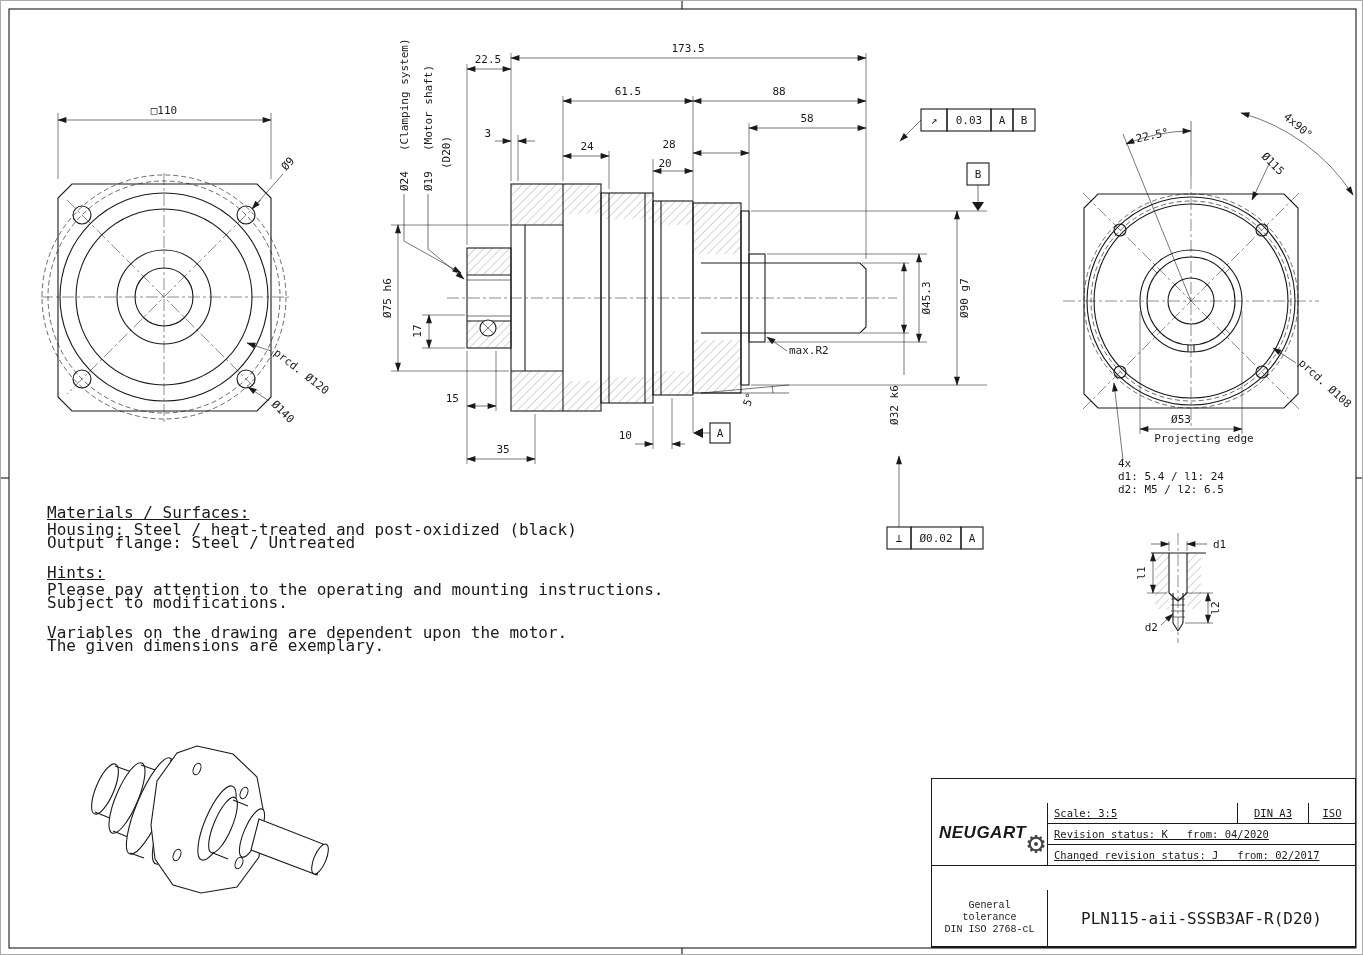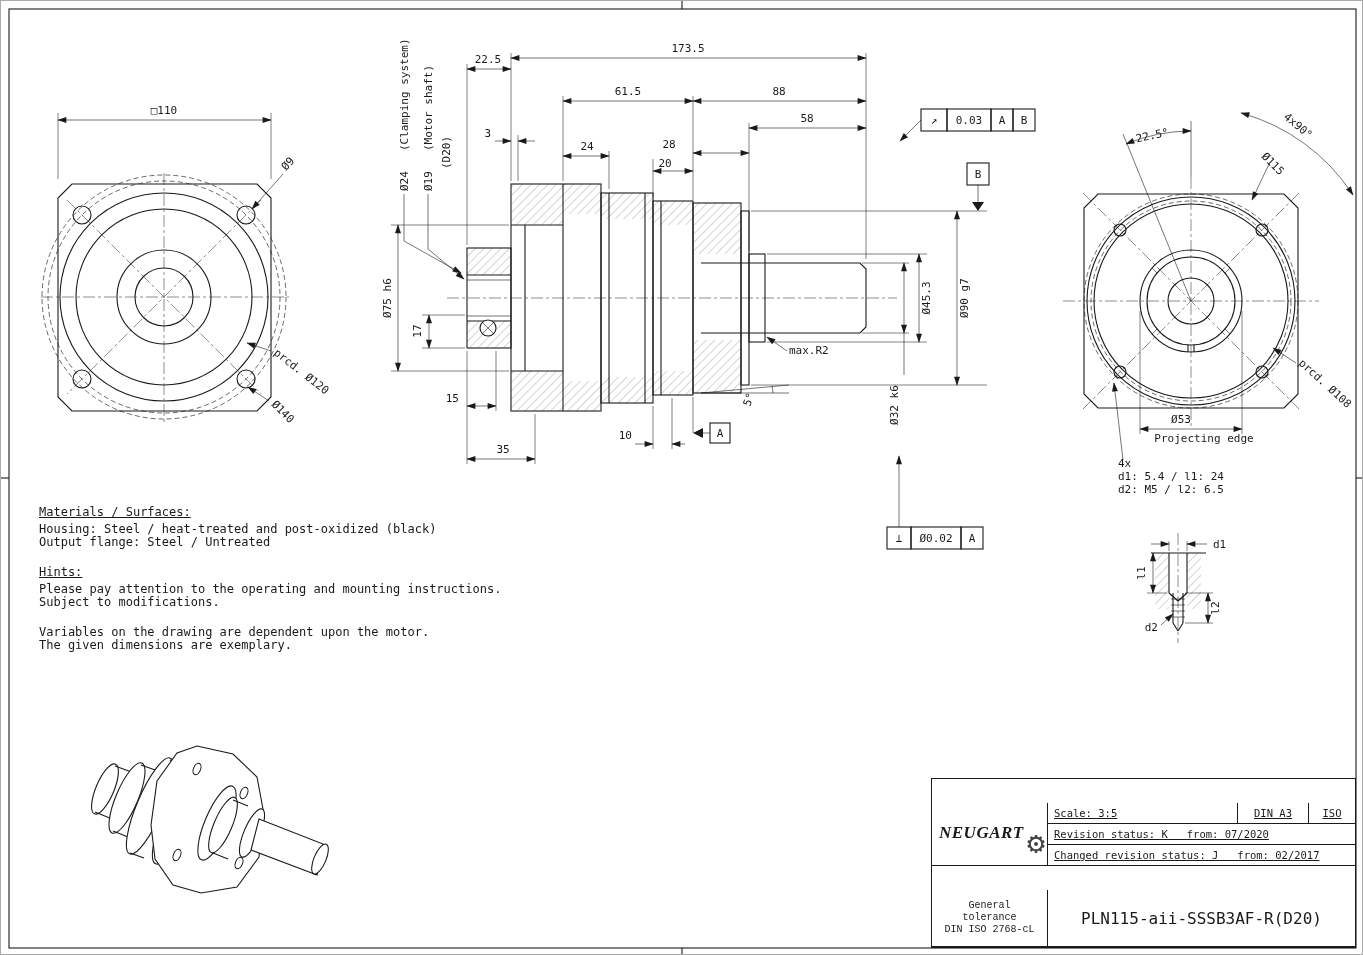--- a/index.html
+++ b/index.html
@@ -12,33 +12,33 @@
   .sf   { fill:#fff; stroke:#1a1a1a; stroke-width:1.1; }
   .thin { fill:none; stroke:#1a1a1a; stroke-width:0.6; }
   .ext  { fill:none; stroke:#1a1a1a; stroke-width:0.55; }
   .dim  { fill:none; stroke:#1a1a1a; stroke-width:0.6; }
   .cl   { fill:none; stroke:#1a1a1a; stroke-width:0.5; stroke-dasharray:12 3 3 3; }
   .d    { fill:none; stroke:#1a1a1a; stroke-width:0.65; stroke-dasharray:5 3; }
   .hz   { fill:url(#h); stroke:none; }
   .df   { fill:#1a1a1a; stroke:none; }
 
   
-  .notes { position:absolute; left:38px; top:505px; font-size:12px; line-height:13px; }
+  .notes { position:absolute; left:46px; top:505px; font-size:16px; line-height:13px; }
   .nt { text-decoration:underline; margin-bottom:4px; }
   .ngap { height:17px; }
 
   
   .tb { position:absolute; left:930px; top:777px; width:425px; height:170px;
         border:1.4px solid #1a1a1a; box-sizing:border-box; font-size:10.5px;
         white-space:pre; }
   .tb .r { display:flex; box-sizing:border-box; }
   .tb-r1 { height:63px; border-bottom:1.4px solid #1a1a1a; }
   .tb-logo { width:116px; border-right:1.4px solid #1a1a1a; box-sizing:border-box;
              position:relative; overflow:hidden; }
-  .tb-logo-text { position:absolute; left:7px; top:20px; font-family:Liberation Serif, serif;
+  .tb-logo-text { position:absolute; left:7px; top:20px; font-family:Liberation Sans, sans-serif;
                   font-style:italic; font-weight:bold; font-size:17px; letter-spacing:.5px; z-index:2; }
   .tb-gear { position:absolute; right:2px; top:22px; font-size:30px; color:#444; z-index:1; }
   .tb-r1r { flex:1; display:flex; flex-direction:column;text-decoration:underline; }
   .tb-row { flex:1; display:flex; border-bottom:1px solid #1a1a1a; align-items:center; box-sizing:border-box; }
   .tb-row.last { border-bottom:none; }
   .tb-cell { padding:0 6px; box-sizing:border-box; height:100%; display:flex; align-items:center; }
   .tb-scale { flex:1; }
   .tb-din { width:72px; border-left:1px solid #1a1a1a; border-right:1px solid #1a1a1a; justify-content:center; }
   .tb-iso { width:46px; justify-content:center; }
   .tb-full { flex:1; }
@@ -409,21 +409,21 @@
       <span class="tb-logo-text">NEUGART</span>
       <span class="tb-gear">⚙</span>
     </div>
     <div class="tb-r1r">
       <div class="tb-row">
         <div class="tb-cell tb-scale">Scale: 3:5</div>
         <div class="tb-cell tb-din">DIN A3</div>
         <div class="tb-cell tb-iso">ISO</div>
       </div>
       <div class="tb-row">
-        <div class="tb-cell tb-full">Revision status: K   from: 07/2020</div>
+        <div class="tb-cell tb-full">Revision status: K   from: 04/2020</div>
       </div>
       <div class="tb-row last">
         <div class="tb-cell tb-full">Changed revision status: J   from: 02/2017</div>
       </div>
     </div>
   </div>
   <div class="r tb-r2">
     <div class="tb-tol">
       <div>General</div>
       <div>tolerance</div>

